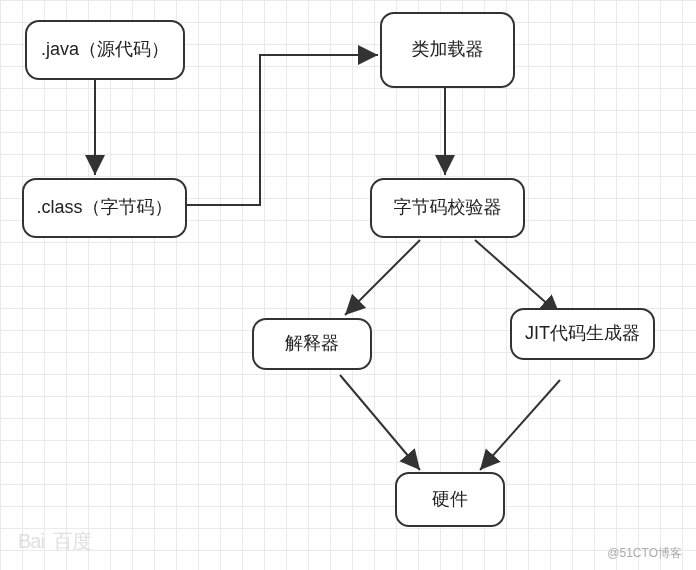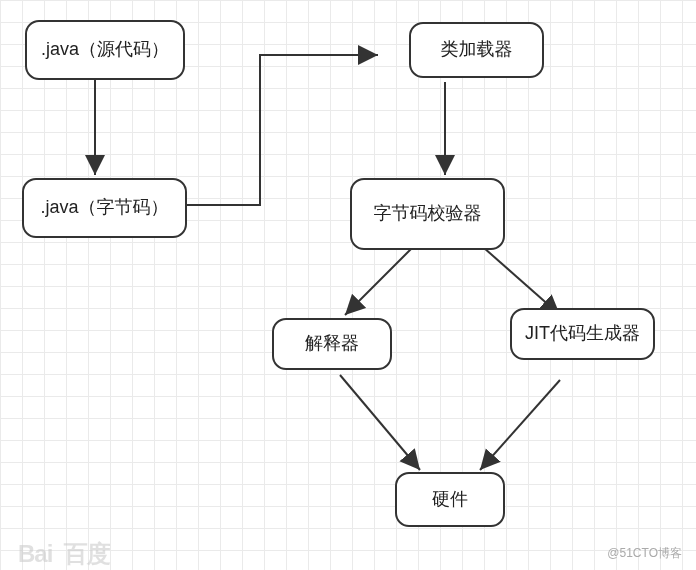--- a/index.html
+++ b/index.html
@@ -38,25 +38,25 @@
     }
     svg.arrows {
       position: absolute;
       top: 0; left: 0;
       width: 696px;
       height: 570px;
       pointer-events: none;
     }
     .watermark-left {
       position: absolute;
-      bottom: 0;
+      bottom: 15px;
       left: 18px;
       color: #ccc;
-      font-size: 24px;
-      font-weight: bold;
+      font-size: 20px;
+      font-weight: normal;
       opacity: 0.6;
       letter-spacing: -1px;
     }
     .watermark-right {
       position: absolute;
       bottom: 8px;
       right: 14px;
       color: #aaa;
       font-size: 12px;
       margin-top: 28px;
@@ -87,32 +87,32 @@
   <line x1="340" y1="375" x2="420" y2="470" stroke="#333" stroke-width="2" marker-end="url(#ah)"></line>
 
   <line x1="560" y1="380" x2="480" y2="470" stroke="#333" stroke-width="2" marker-end="url(#ah)"></line>
 </svg>
 
 <div class="node" style="left:25px; top:20px; width:160px; height:60px;">
   <span>.java（源代码）</span>
 </div>
 
 <div class="node" style="left:22px; top:178px; width:165px; height:60px;">
-  <span>.java（字节码）</span>
+  <span>.class（字节码）</span>
 </div>
 
-<div class="node" style="left:380px; top:22px; width:135px; height:56px;margin-left:29px;">
+<div class="node" style="left:380px; top:12px; width:135px; height:76px;">
   <span>类加载器</span>
 </div>
 
-<div class="node" style="left:350px; top:178px; width:155px; height:72px;">
+<div class="node" style="left:370px; top:178px; width:155px; height:60px;">
   <span>字节码校验器</span>
 </div>
 
-<div class="node" style="left:272px; top:318px; width:120px; height:41px;">
+<div class="node" style="left:252px; top:318px; width:120px; height:41px;">
   <span>解释器</span>
 </div>
 
 <div class="node" style="left:510px; top:308px; width:145px; height:52px;">
   <span>JIT代码生成器</span>
 </div>
 
 <div class="node" style="left:395px; top:472px; width:110px; height:55px;justify-content:center;">
   <span>硬件</span>
 </div>

